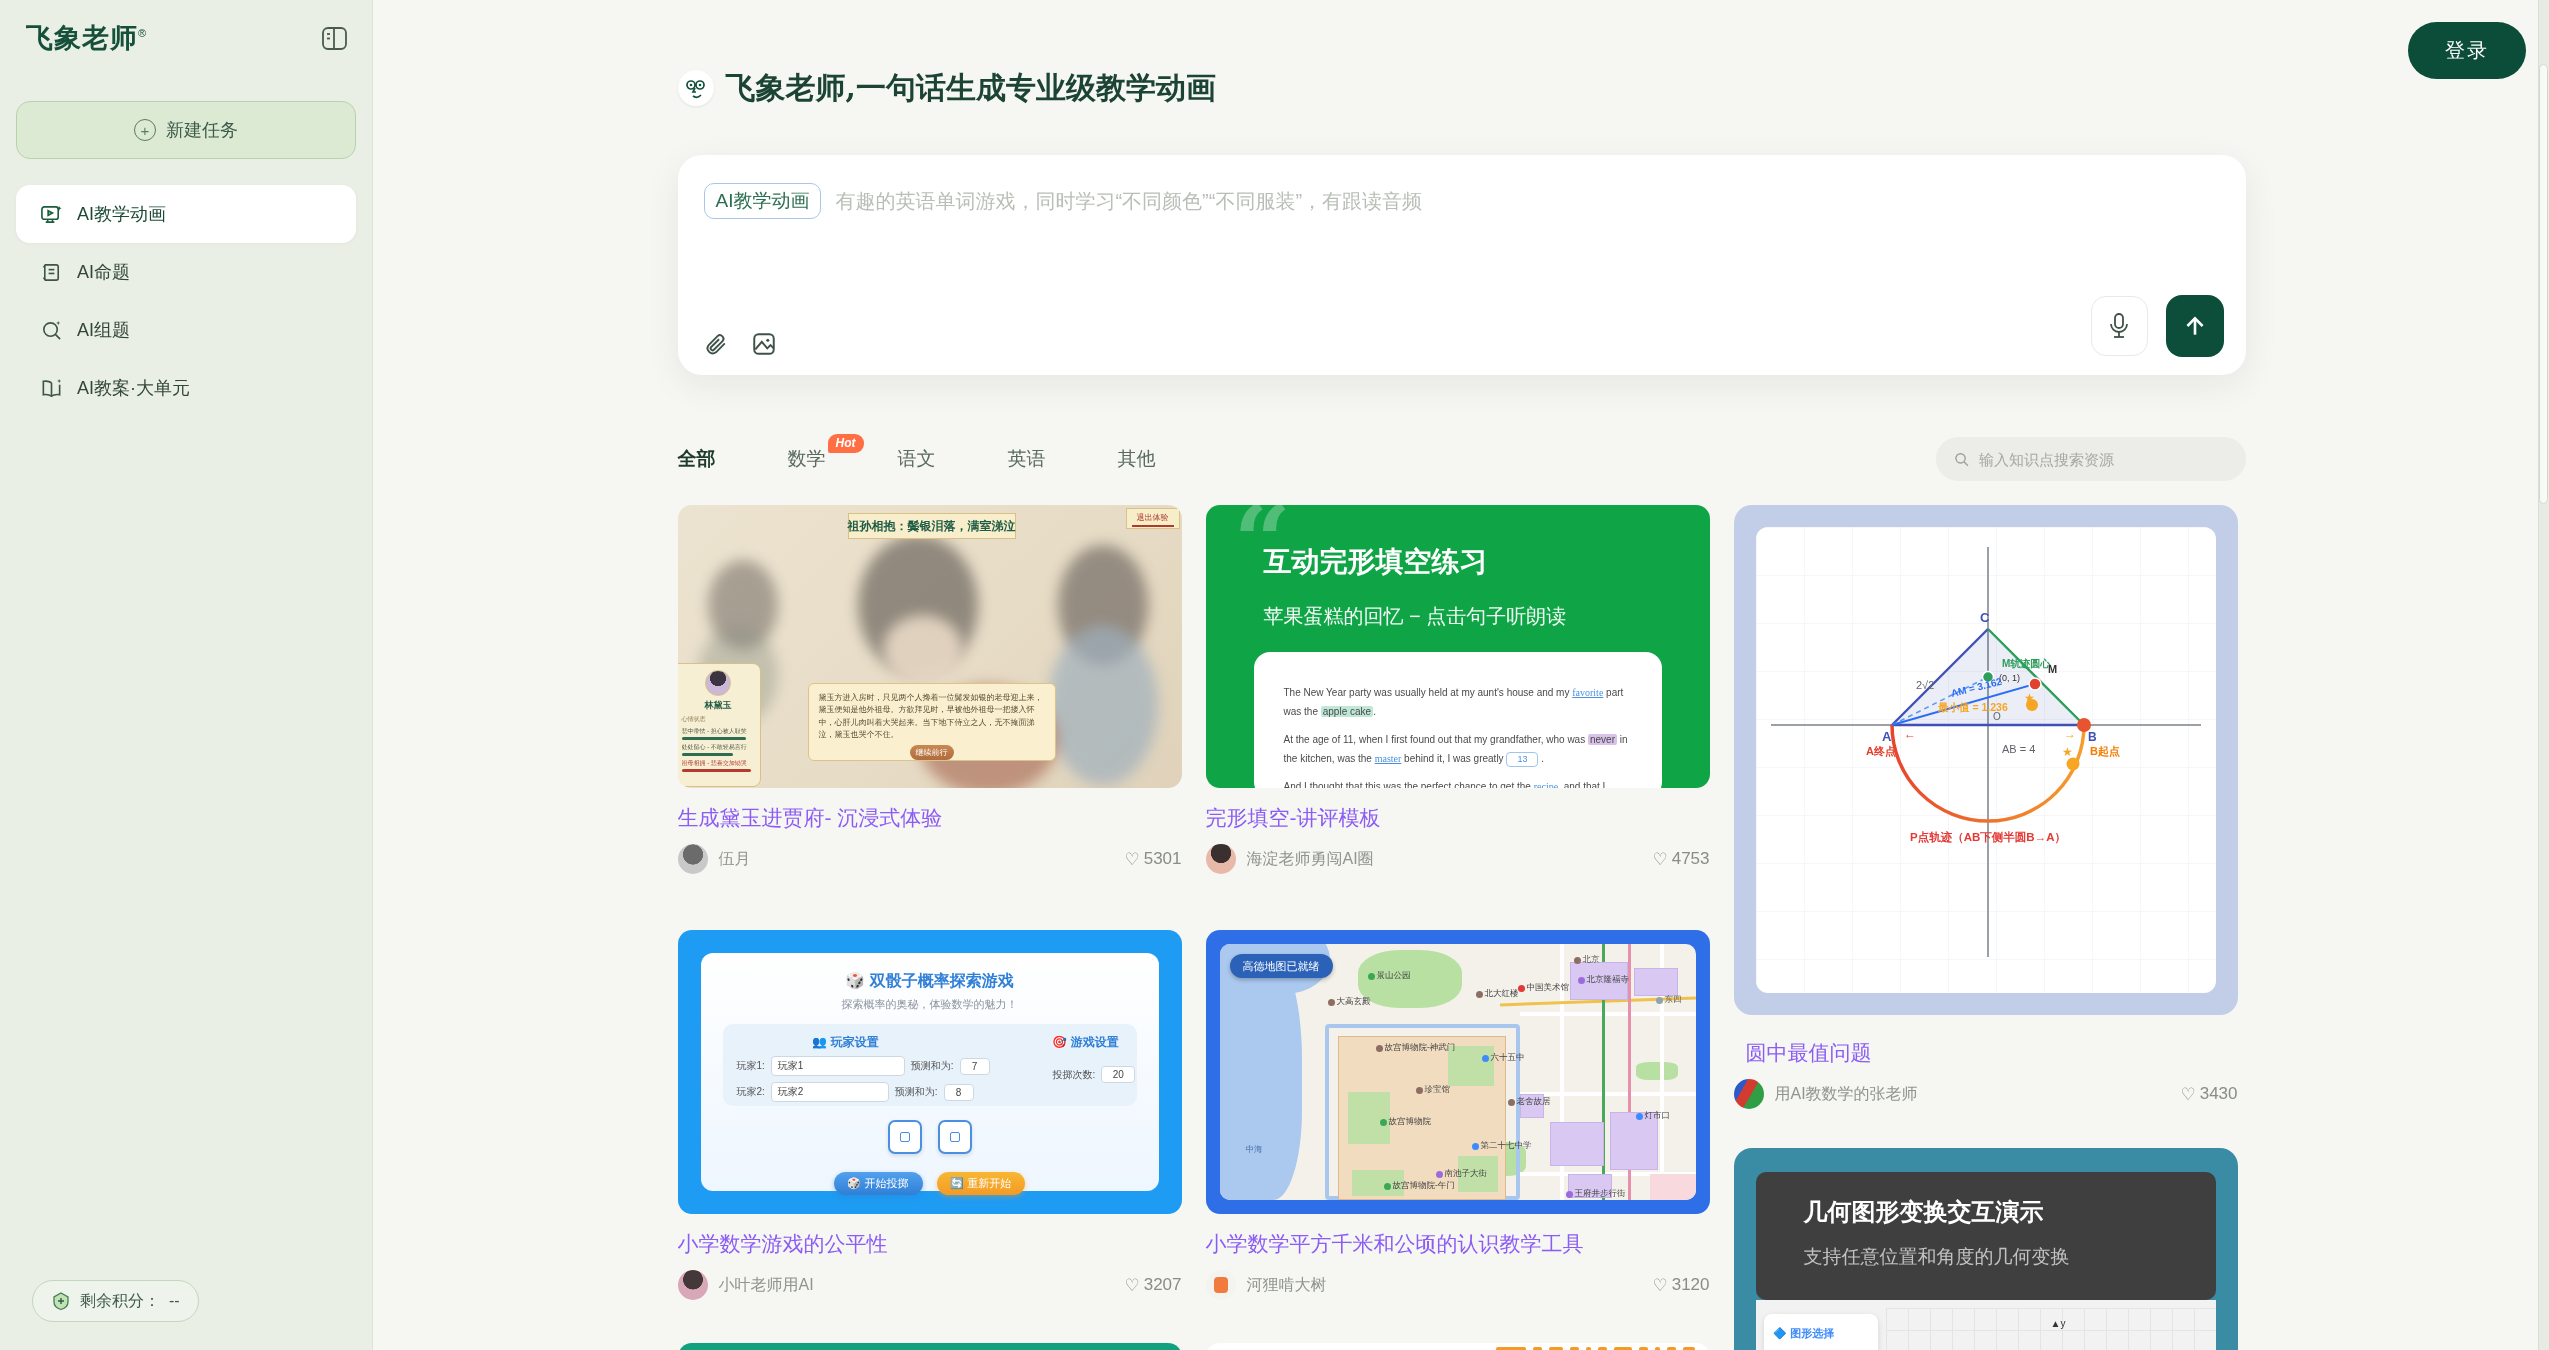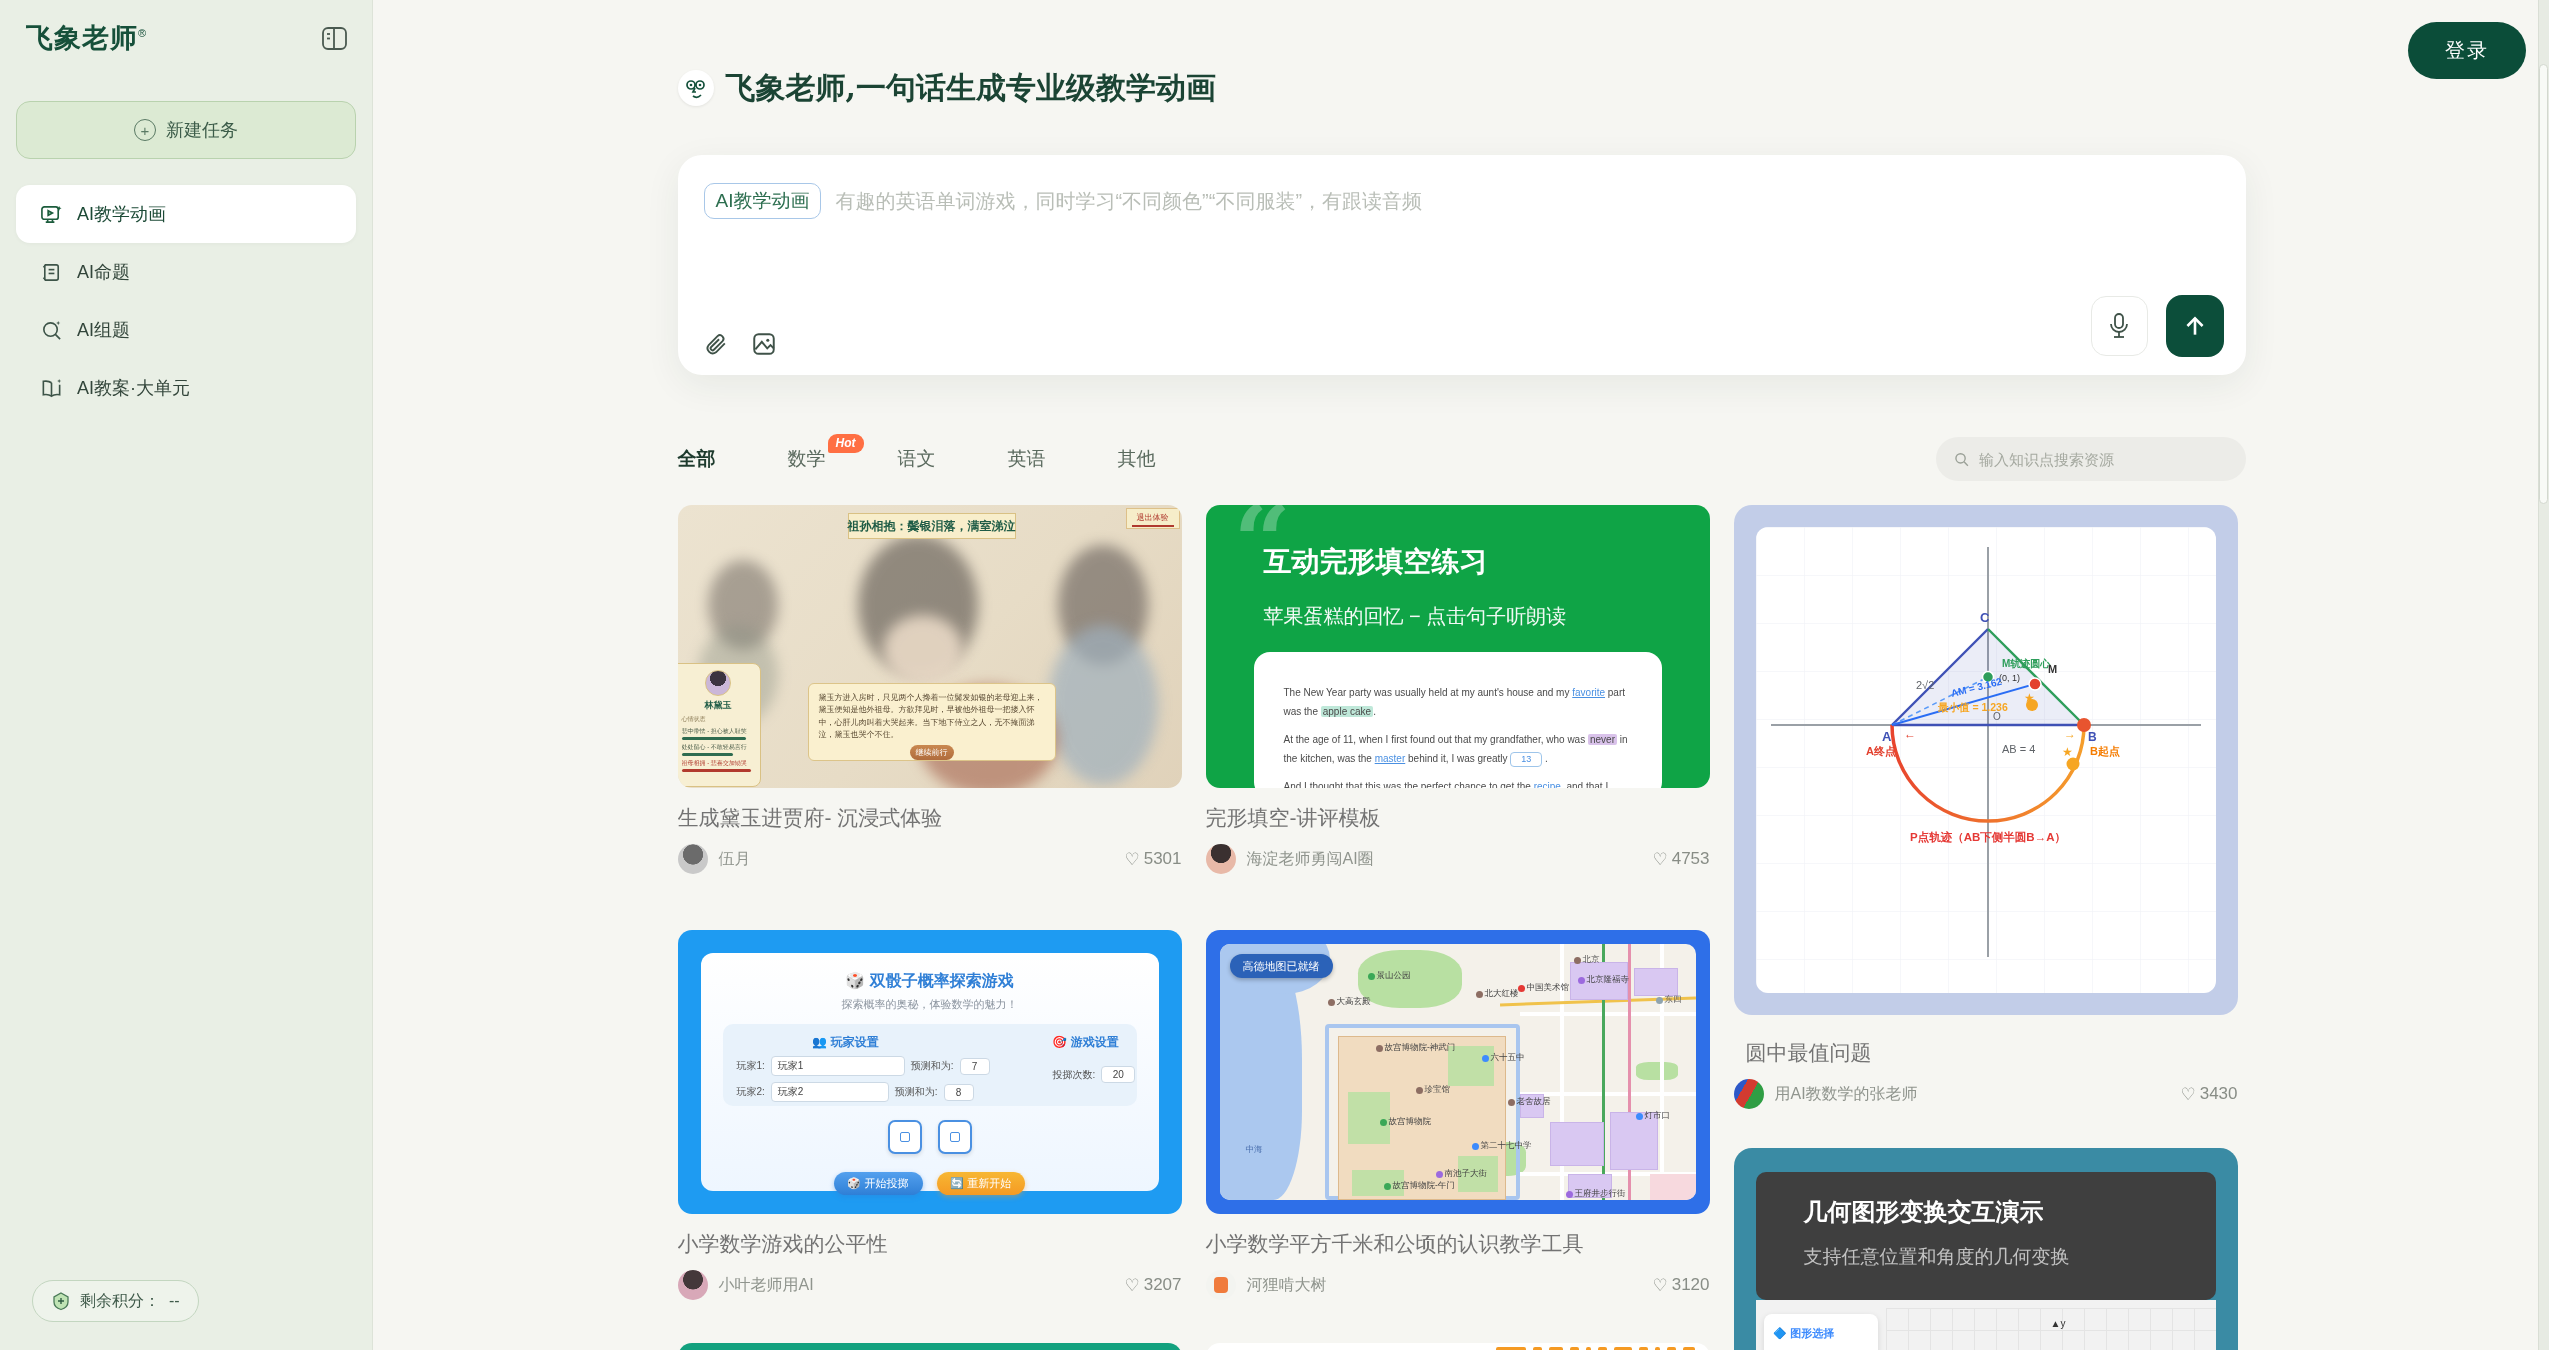--- a/index.html
+++ b/index.html
@@ -50,21 +50,21 @@
   .tab.active { color:#1e3b2e; font-weight:bold; }
   .hot-badge { position:absolute; top:-12px; left:100%; margin-left:2px; background:#ff6f43; color:#fff; font-size:12px; font-style:italic; font-weight:bold; padding:2px 8px 3px; border-radius:9px 9px 9px 2px; }
   .search-box { margin-left:auto; width:310px; height:44px; background:#ececе8; background:#ececE8; border-radius:22px; display:flex; align-items:center; gap:10px; padding:0 18px; }
   .search-box input { border:none; outline:none; background:transparent; font-size:15px; color:#555; width:100%; }
   .search-box input::placeholder { color:#a5a9a0; }
 
   
   .grid { position:relative; margin-top:24px; height:845px; overflow:hidden; }
   .gcard { position:absolute; width:504px; cursor:pointer; }
   .media { width:100%; border-radius:14px; overflow:hidden; position:relative; }
-  .card-title { margin-top:16px; font-size:21px; font-weight:500; color:#737373; white-space:nowrap; }
+  .card-title { margin-top:16px; font-size:21px; font-weight:500; color:#8b5cf6; white-space:nowrap; }
   .byline { margin-top:12px; display:flex; align-items:center; gap:11px; }
   .byl-avatar { width:30px; height:30px; border-radius:50%; flex:0 0 auto; }
   .byl-name { font-size:16px; color:#90958e; }
   .likes { margin-left:auto; font-size:17px; color:#888d86; display:flex; align-items:center; gap:4px; }
   .heart { font-size:17px; }
 
   
   .painting { height:283px; background:linear-gradient(135deg,#ece3d0,#e7dcc6 55%,#e0d2ba); }
   .blob { position:absolute; border-radius:50%; filter:blur(7px); }
   .c1-banner { position:absolute; left:170px; top:8px; width:168px; height:26px; background:#f8eecb; border:1px solid #d9c184; display:flex; align-items:center; justify-content:center; font-family:"DejaVu Serif",serif; font-size:12px; font-weight:bold; color:#1f5c46; white-space:nowrap; }
@@ -80,21 +80,21 @@
   .c1-dtext { font-family:"DejaVu Serif",serif; font-size:8px; line-height:1.55; color:#5a4a33; }
   .c1-cont { margin:3px auto 0; width:44px; height:15px; border-radius:8px; background:linear-gradient(#c98850,#b06c3d); color:#fff; font-size:8px; display:flex; align-items:center; justify-content:center; }
 
   
   .cloze { height:283px; background:#0fa446; }
   .quote-mark { position:absolute; left:28px; top:-14px; font-family:"DejaVu Serif",serif; font-size:100px; font-weight:bold; color:rgba(255,255,255,0.28); line-height:1; }
   .c2-head { position:absolute; left:58px; top:38px; color:#fff; font-size:28px; font-weight:bold; }
   .c2-sub { position:absolute; left:58px; top:98px; color:rgba(255,255,255,0.95); font-size:20px; }
   .c2-panel { position:absolute; left:48px; right:48px; top:147px; bottom:-10px; background:#fff; border-radius:16px; padding:32px 30px 0; }
   .c2-panel p { font-size:10px; line-height:1.85; color:#4a4a4a; margin-bottom:10px; }
-  .lnk { color:#4a90e2; text-decoration:underline; }
+  .lnk { color:#4a90e2; text-decoration:underline;font-family:Liberation Serif, serif; }
   .hl-g { background:#bfe8d9; border-radius:2px; padding:0 2px; }
   .hl-p { background:#d9c2ea; border-radius:2px; padding:0 2px; }
   .blank { display:inline-block; border:1px solid #9ec5ea; border-radius:4px; padding:0 10px; color:#4a90e2; font-size:9px; line-height:1.5; }
 
   
   .geo-wrap { height:510px; background:#c2cde8; border-radius:18px; padding:22px; }
   .geo-inner { width:100%; height:100%; background:#fff; border-radius:12px; overflow:hidden; }
 
   
   .dice-card { height:284px; background:#1e9bf2; padding:23px; }

